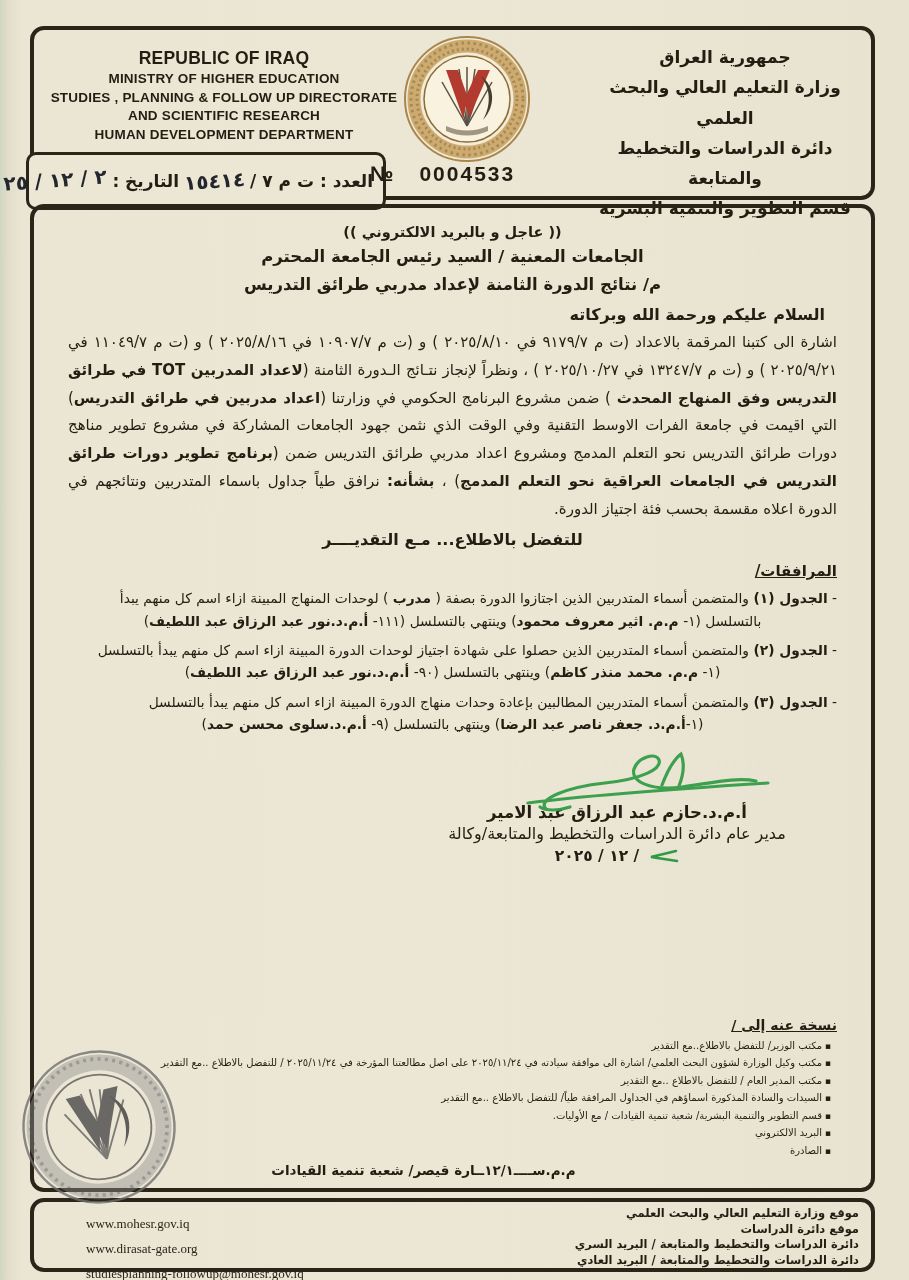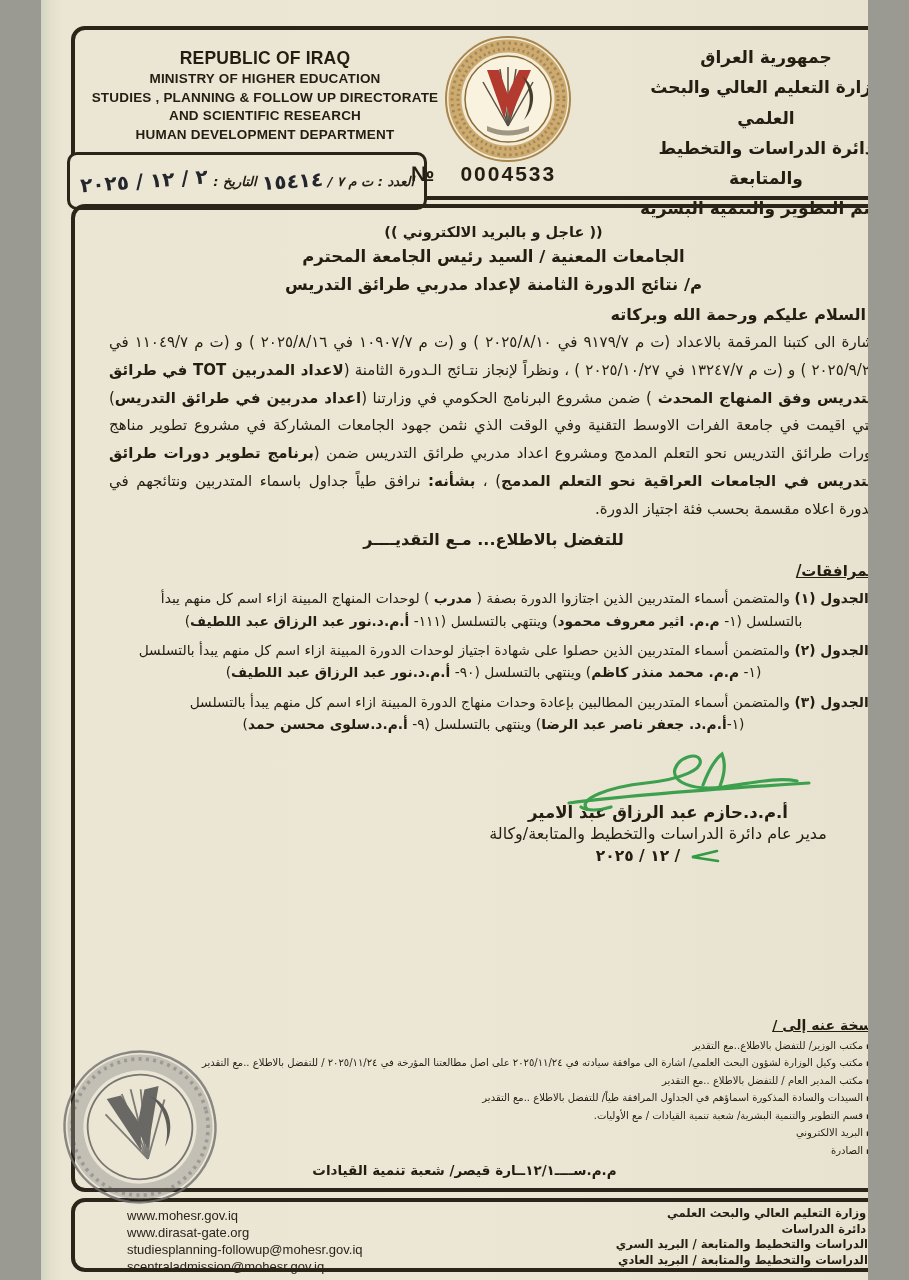--- a/index.html
+++ b/index.html
@@ -1,31 +1,31 @@
 <!DOCTYPE html>
 <html lang="ar"><head>
 <meta charset="utf-8">
 <style>
   html,body{margin:0;padding:0;background:#9a9a92;}
-  .page{position:relative;width:827px;height:1280px;margin:0 auto;overflow:hidden;
+  .page{position:relative;width:909px;height:1280px;margin:0 auto;overflow:hidden;
         background:linear-gradient(90deg,#cfd6c2 0px,#e4dfcc 10px,#ebe5d4 22px,#ece6d5 50%,#e8e2d0 100%);
         font-family:"DejaVu Sans",sans-serif;color:#231d12;}
   .box{position:absolute;border:4px solid #2b2418;border-radius:14px;}
   
   #headerBox{top:26px;left:30px;width:837px;height:166px;}
   .en-block{position:absolute;left:16px;top:16px;width:348px;text-align:center;}
   .hline{font-family:"Liberation Sans",sans-serif;font-weight:700;font-size:13.5px;line-height:1.38;letter-spacing:.2px;}
   .en-block .hline:first-child{font-size:17.5px;}
   .ar-block{position:absolute;right:10px;top:12px;width:272px;text-align:center;direction:rtl;}
   .ar-block .hline{font-family:"DejaVu Sans",sans-serif;font-size:17px;line-height:1.78;}
   .seal-wrap{position:absolute;left:368px;top:4px;width:130px;height:130px;}
   .ref-box{position:absolute;left:-8px;top:122px;width:334px;height:52px;background:#ece6d5;
            border:3px solid #2b2418;border-radius:10px;display:flex;direction:rtl;align-items:center;
            padding:0 10px;gap:5px;white-space:nowrap;}
-  .ref-label{font-weight:700;font-size:13px;font-style:italic;}
+  .ref-label{font-weight:700;font-size:17px;}
   .hand{font-weight:700;font-size:20px;color:#23262c;letter-spacing:1px;display:inline-block;transform:rotate(-4deg);}
   .no-group{position:absolute;left:336px;top:132px;font-family:"Liberation Sans",sans-serif;
             font-weight:700;font-size:21px;display:flex;gap:26px;}
   .no-value{letter-spacing:2px;}
   
   #mainBox{top:204px;left:30px;width:837px;height:980px;}
   .inner{position:relative;direction:rtl;height:100%;box-sizing:border-box;padding:16px 34px;}
   .b{font-weight:700;}
   .urgent{text-align:center;font-size:14.5px;font-weight:700;}
   .addressee{text-align:center;font-size:16.5px;font-weight:700;margin-top:7px;}
@@ -42,21 +42,21 @@
   .sig-title{font-size:16px;font-weight:400;margin-top:2px;}
   .sig-date{font-size:15.5px;font-weight:700;margin-top:4px;display:flex;direction:rtl;justify-content:center;align-items:center;gap:4px;}
   .copy{position:absolute;left:34px;right:34px;bottom:10px;}
   .copy-head{font-size:14px;font-weight:700;text-decoration:underline;margin-bottom:4px;}
   .copy-item{font-size:10px;line-height:1.72;padding-right:6px;}
   .copy-item::before{content:"▪ ";font-size:9px;}
   .issuer{font-size:13.5px;font-weight:700;margin-top:3px;text-align:center;margin-right:58px;}
   
   #footerBox{top:1198px;left:30px;width:837px;height:66px;}
   .f-en{position:absolute;left:52px;top:6px;}
-  .f-en-line{font-family:Liberation Sans, sans-serif;font-size:13px;line-height:1.3;color:#2a241a;}
+  .f-en-line{font-family:Liberation Serif, serif;font-size:13px;line-height:1.3;color:#2a241a;margin-top:8px;}
   .f-ar{position:absolute;right:12px;top:4px;direction:rtl;text-align:right;}
   .f-ar-line{font-size:11.5px;font-weight:700;line-height:1.36;}
   
   .stamp{position:absolute;left:20px;top:1048px;width:158px;height:158px;transform:rotate(-14deg);opacity:.8;z-index:5;}
   .stamp svg{filter:grayscale(1) brightness(1.05);}
 </style>
 </head>
 <body>
 
 <div class="page">

